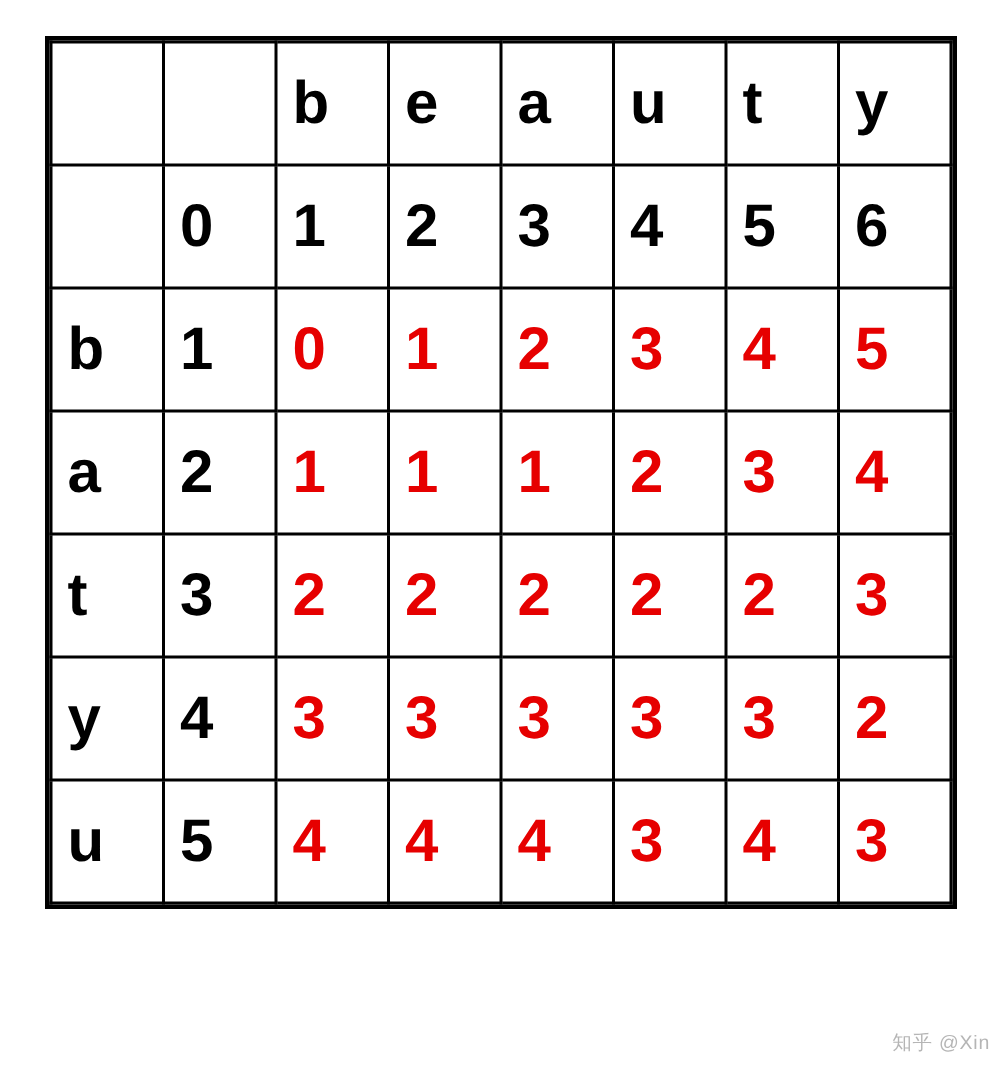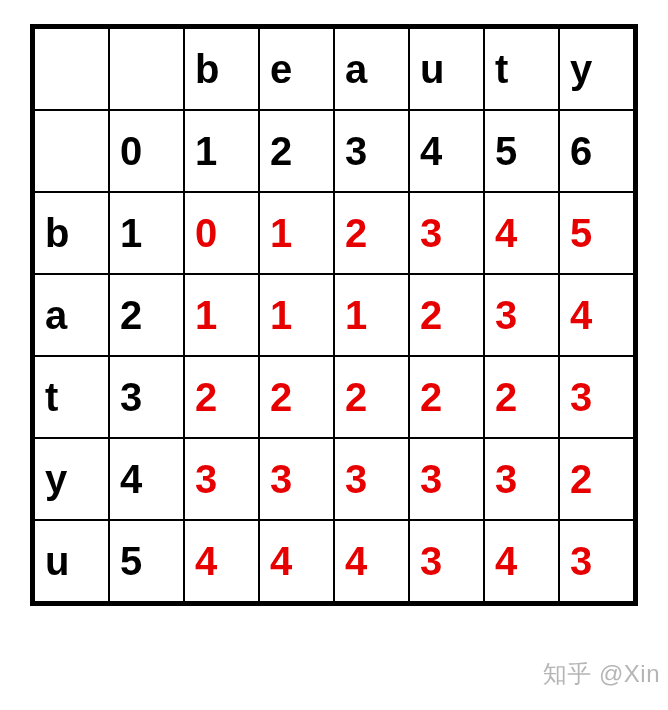--- a/index.html
+++ b/index.html
@@ -31,23 +31,23 @@
       text-align: left;
       vertical-align: middle;
       padding-left: 10px;
       color: #000;
     }
     td.red {
       color: #e60000;
     }
     .watermark {
       position: absolute;
-      bottom: 20px;
+      bottom: 6px;
       right: 8px;
-      font-size: 24px;
+      font-size: 13px;
       color: rgba(120,120,120,0.55);
       font-family: "Microsoft YaHei", Arial, sans-serif;
       letter-spacing: 0.5px;
     }
   </style>
 </head>
 <body>
 
 <div class="table-wrap">
   <table>

